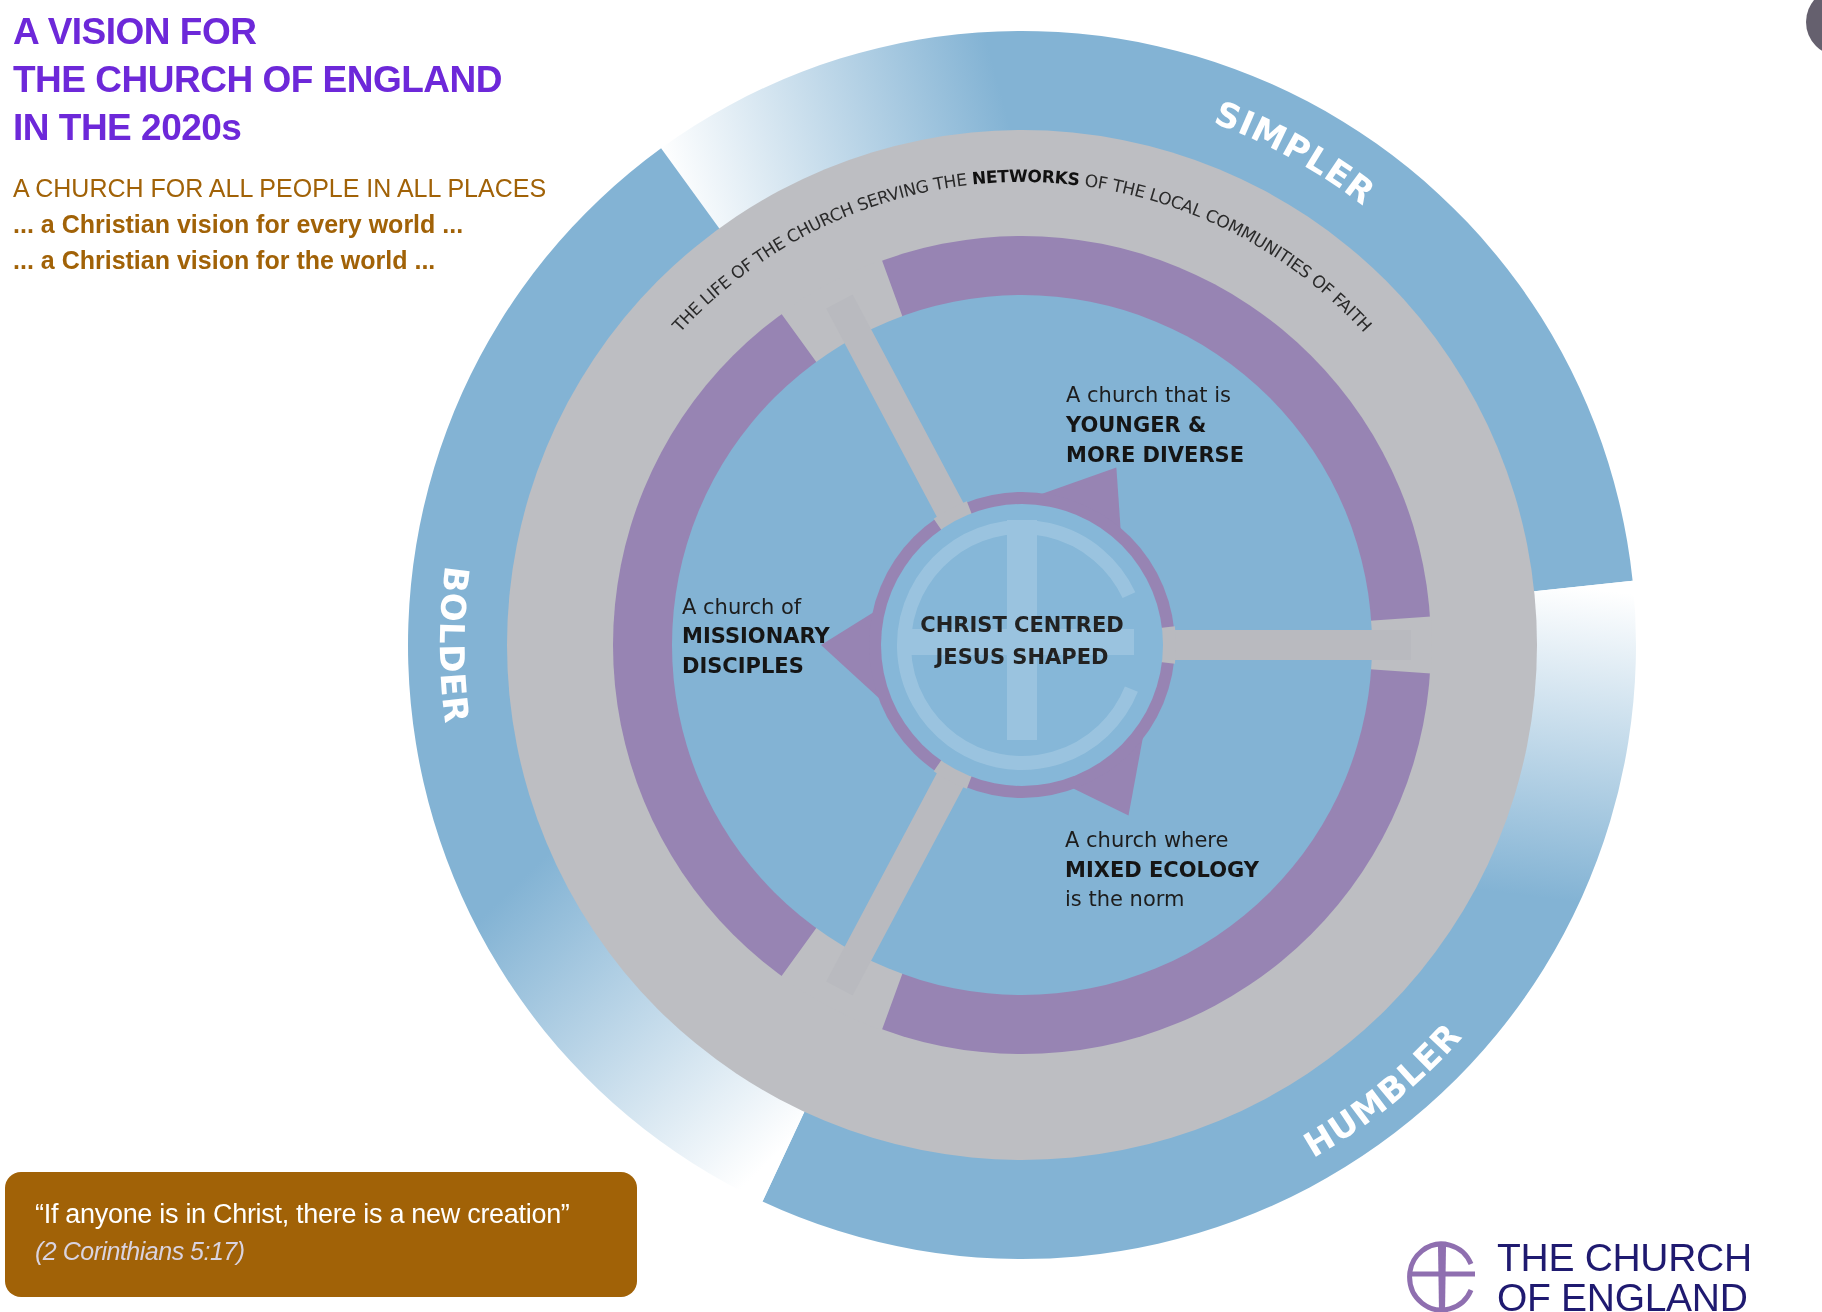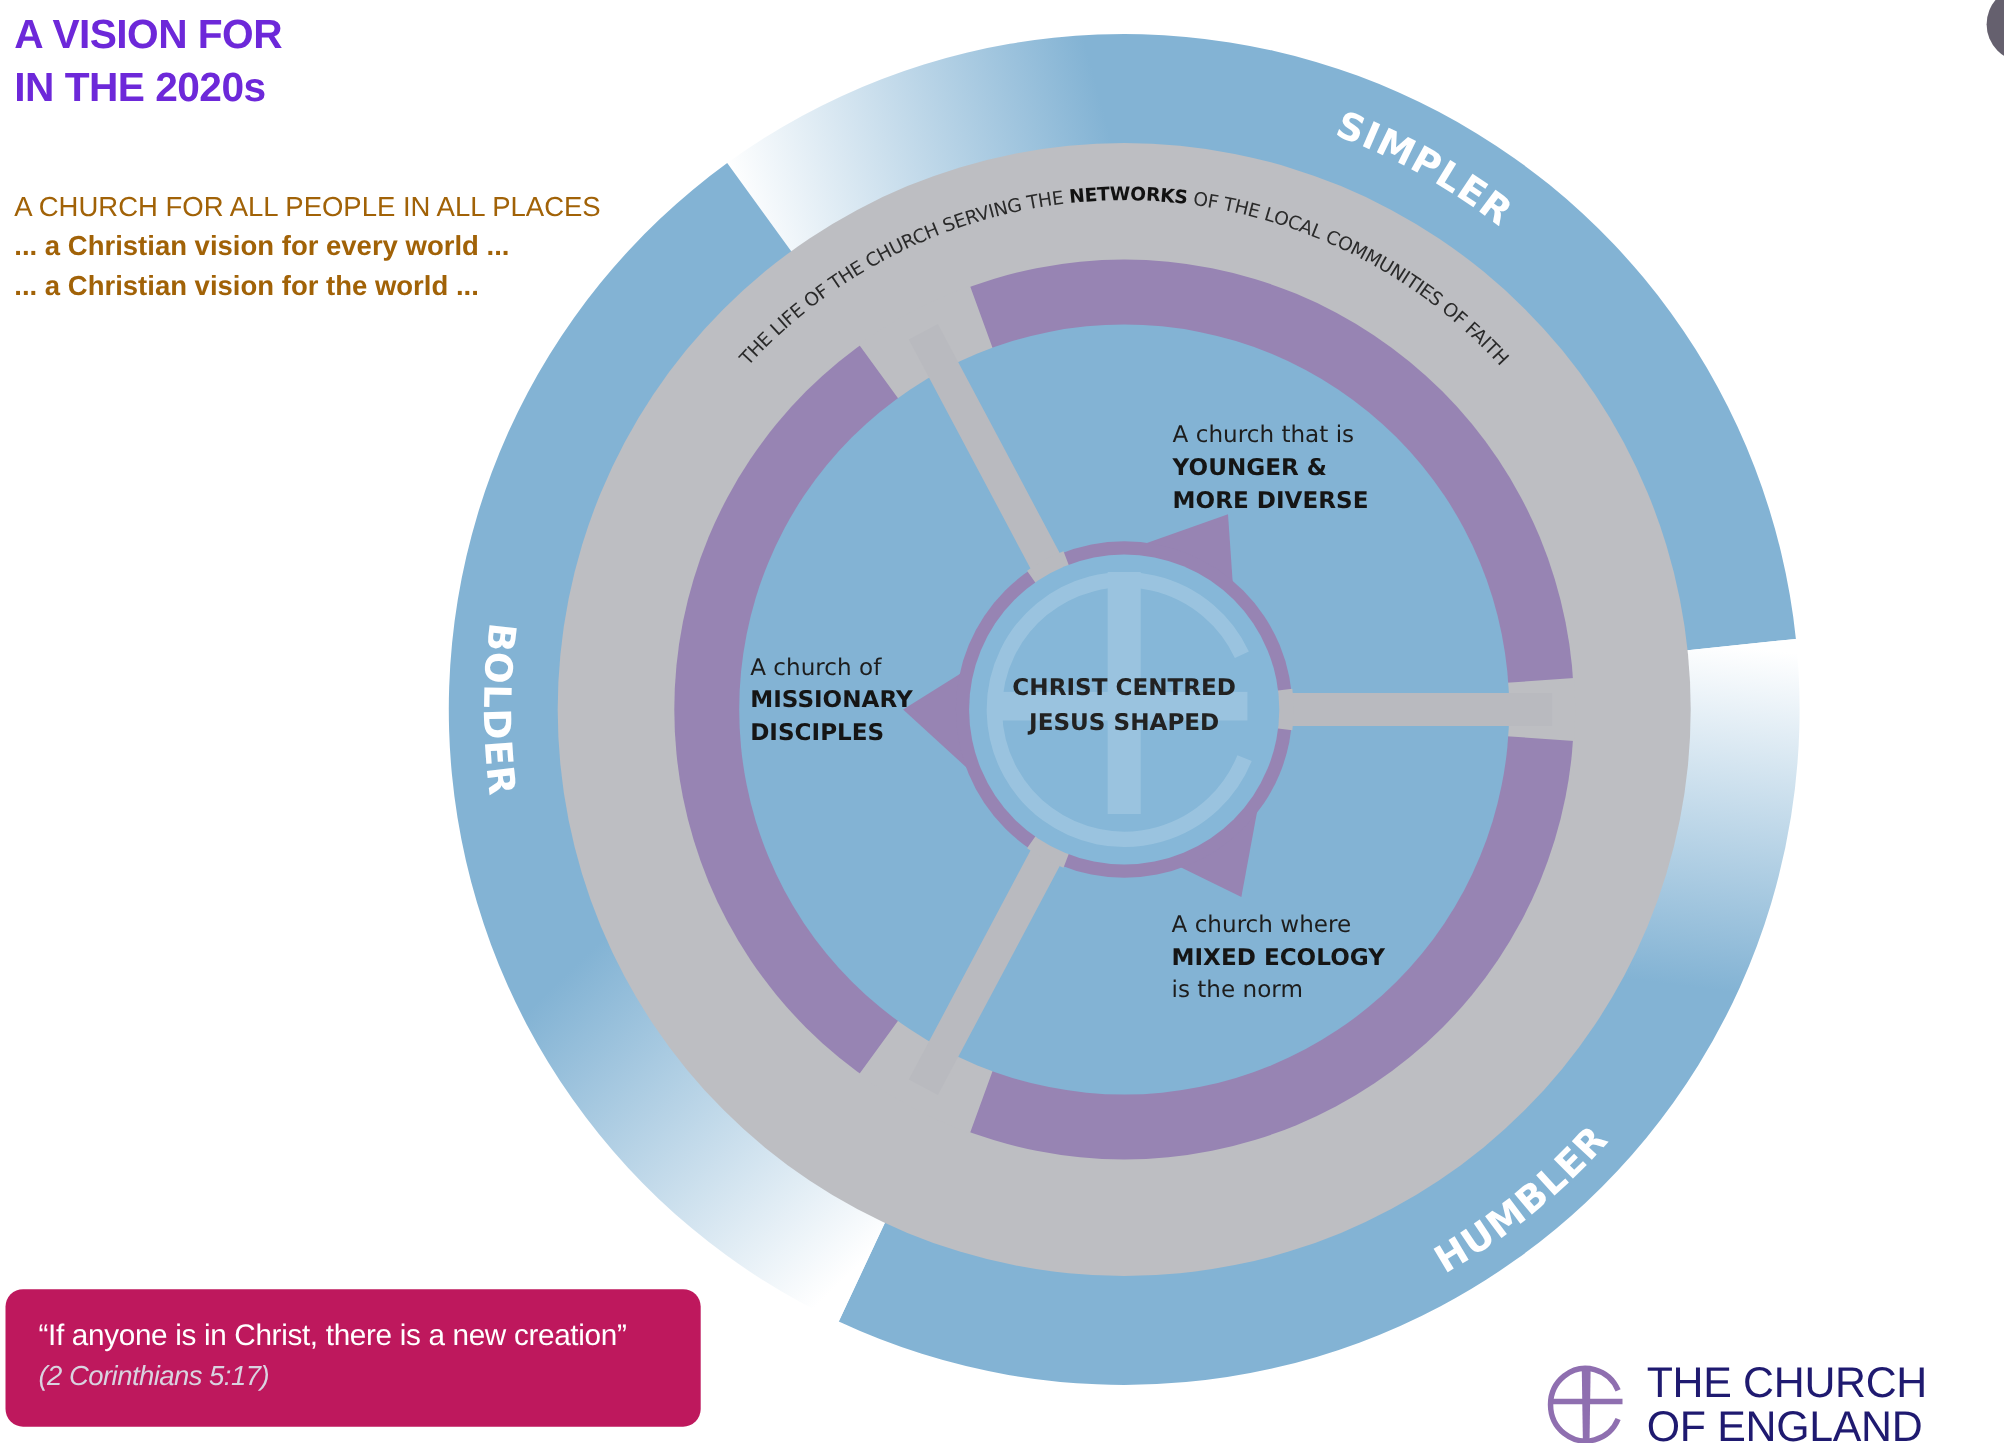--- a/index.html
+++ b/index.html
@@ -6,21 +6,21 @@
   body { width: 1822px; height: 1312px; position: relative; overflow: hidden;
          font-family: "DejaVu Sans", "Liberation Sans", sans-serif; color: #111; }
   .title-block { position: absolute; left: 13px; top: 8px; }
   .title-line { font-family: "Liberation Sans", sans-serif; font-weight: 700; font-size: 37px;
                 line-height: 48px; letter-spacing: -0.5px; color: #6d28d9; margin: 0; }
   .subtitle-block { position: absolute; left: 13px; top: 170px; }
   .sub-line { font-family: "Liberation Sans", sans-serif; font-size: 25px; line-height: 36px; color: #a16207; }
   .sub-line.bold { font-weight: 700; }
   #diagram { position: absolute; left: 0; top: 0; }
   .quote-box { position: absolute; left: 5px; top: 1172px; width: 632px; height: 125px;
-               background: #be185d; border-radius: 16px; color: #fff; box-sizing: border-box;
+               background: #a16207; border-radius: 16px; color: #fff; box-sizing: border-box;
                padding: 22px 0 0 30px; }
   .quote-text { font-family: "Liberation Sans", sans-serif; font-size: 27px; line-height: 40px; letter-spacing: -0.3px; }
   .quote-ref { font-family: "Liberation Sans", sans-serif; font-style: italic; font-size: 25px;
                line-height: 34px; color: #d9d3e0; letter-spacing: -0.5px; }
   .logo { position: absolute; left: 1405px; top: 1238px; display: flex; align-items: flex-start; }
   .logo-mark { width: 74px; height: 78px; }
   .logo-text { margin-left: 18px; color: #1f1a70; font-family: "Liberation Sans", sans-serif;
                font-size: 39px; line-height: 40px; letter-spacing: -0.3px; }
   .corner-circle { position: absolute; left: 1806px; top: -12px; width: 68px; height: 68px;
                    border-radius: 50%; background: #65606e; }
@@ -31,20 +31,21 @@
   .pillar-bold { font-family: "DejaVu Sans", sans-serif; font-size: 21px; font-weight: 700; fill: #151515; }
   .hub-text { font-family: "DejaVu Sans", sans-serif; font-size: 21px; font-weight: 700; fill: #222; }
 </style>
 </head>
 <body>
 
 <div class="corner-circle"></div>
 
 <div class="title-block">
   <div class="title-line">A VISION FOR</div>
+  <div class="title-line">THE CHURCH OF ENGLAND</div>
   <div class="title-line">IN THE 2020s</div>
 </div>
 
 <div class="subtitle-block">
   <div class="sub-line">A CHURCH FOR ALL PEOPLE IN ALL PLACES</div>
   <div class="sub-line bold">... a Christian vision for every world ...</div>
   <div class="sub-line bold">... a Christian vision for the world ...</div>
 </div>
 
 <svg id="diagram" width="1822" height="1312" viewBox="0 0 1822 1312">

